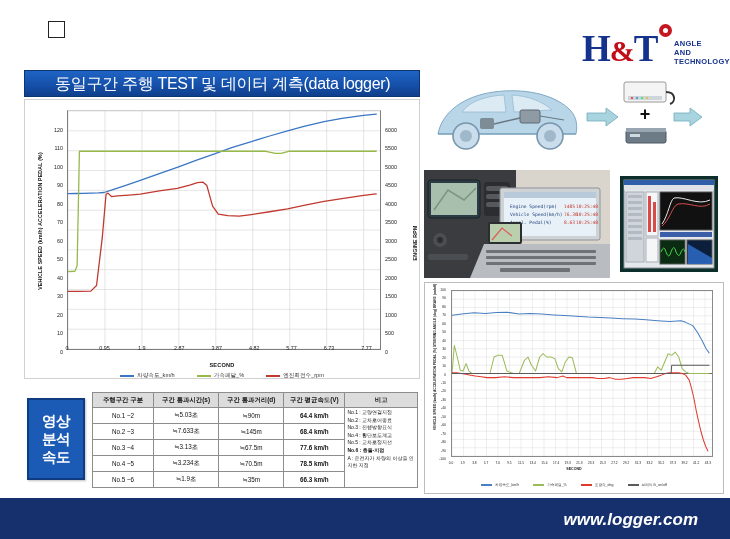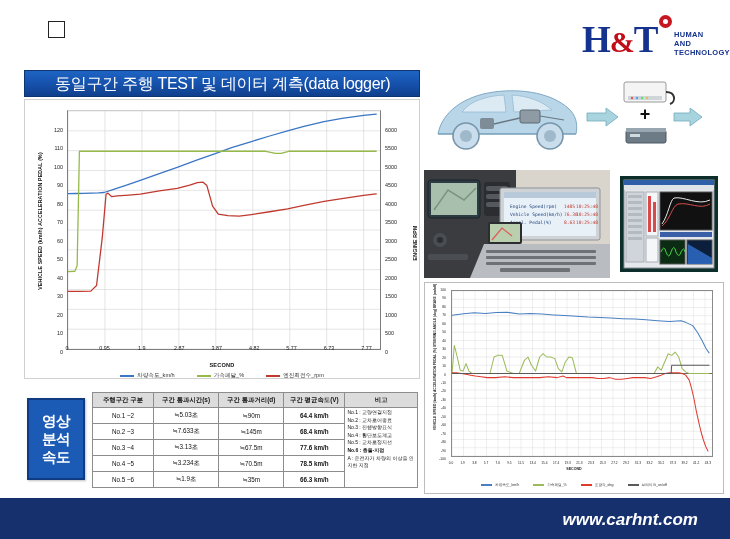--- a/index.html
+++ b/index.html
@@ -6,21 +6,21 @@
   html,body{margin:0;padding:0;background:#fff;}
   body{width:730px;height:539px;position:relative;overflow:hidden;
        font-family:"Liberation Sans","DejaVu Sans",sans-serif;color:#1a1a1a;}
 
   
   #slide-title{position:absolute;left:48px;top:18px;font-family:"Liberation Serif","DejaVu Serif",serif;
       font-size:25px;font-weight:700;letter-spacing:.5px;white-space:nowrap;}
   #slide-title .bullet{display:inline-block;width:15px;height:15px;border:1.6px solid #222;
       margin-right:11px;vertical-align:2px;}
 
-  #logo{position:absolute;right:8px;top:15px;width:140px;height:52px;}
+  #logo{position:absolute;right:8px;top:24px;width:140px;height:52px;}
   #logo .lg-main{position:absolute;left:0;top:6px;font-family:"Liberation Serif","DejaVu Serif",serif;
       font-weight:700;font-size:37px;letter-spacing:-1px;color:#15328c;line-height:1;}
   #logo .lg-amp{color:#c00d18;font-size:30px;}
   #logo .lg-deg{position:absolute;left:77px;top:0px;width:13px;height:13px;border-radius:50%;
       border:4px solid #c6161f;box-sizing:border-box;}
   #logo .lg-sub{position:absolute;left:92px;top:15px;font-size:7.5px;line-height:9px;
       color:#15328c;font-weight:700;letter-spacing:.3px;}
 
   
   #banner{position:absolute;left:24px;top:70px;width:396px;height:27px;
@@ -101,21 +101,21 @@
 <body>
 
 <div id="slide-title">
   <span class="bullet"></span>
 </div>
 
 <div id="logo">
   <div class="lg-main"><span>H</span><span class="lg-amp">&amp;</span><span>T</span></div>
   <div class="lg-deg"></div>
   <div class="lg-sub">
-    <div>HUMAN</div>
+    <div>ANGLE</div>
     <div>AND</div>
     <div>TECHNOLOGY</div>
   </div>
 </div>
 
 <div id="banner">
   <span>동일구간 주행 TEST 및 데이터 계측(data logger)</span>
 </div>
 
 <div id="chart-panel">
@@ -519,14 +519,14 @@
         <span>조향각_deg</span>
       </div>
       <div class="lg-item">
         <span class="lg-swatch" style="background: rgb(90, 90, 90);"></span>
         <span>브레이크_on/off</span>
       </div>
     </div>
 </div>
 
 <div id="footer">
-  <div class="f-right">www.carhnt.com</div>
+  <div class="f-right">www.logger.com</div>
 </div>
 
 </body></html>

